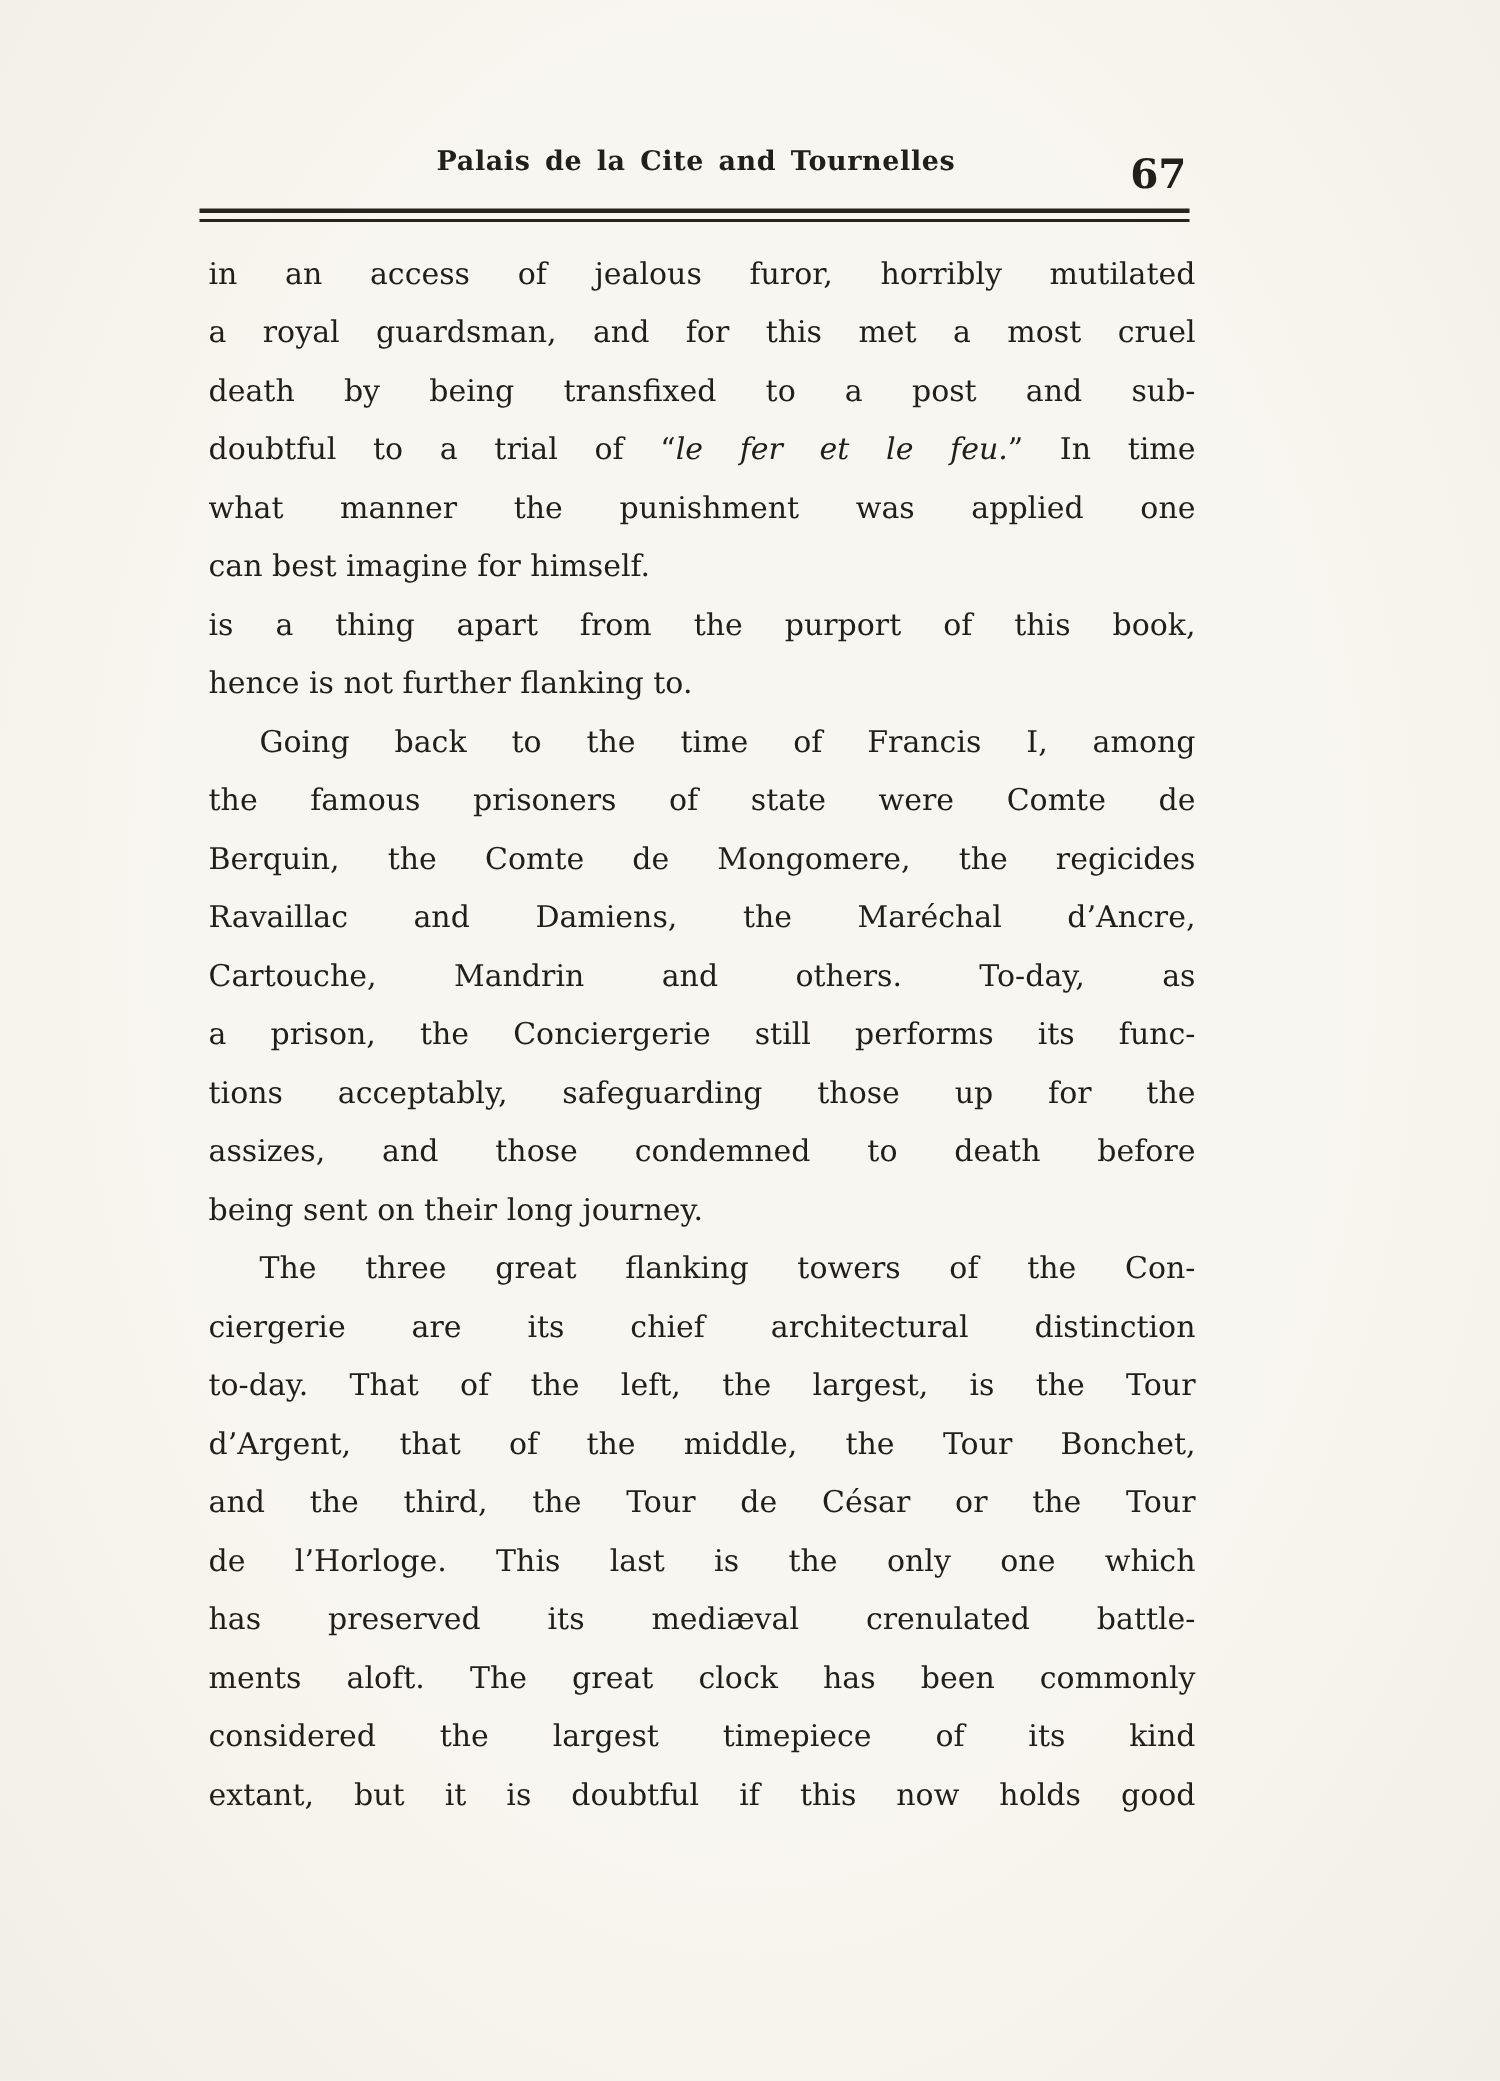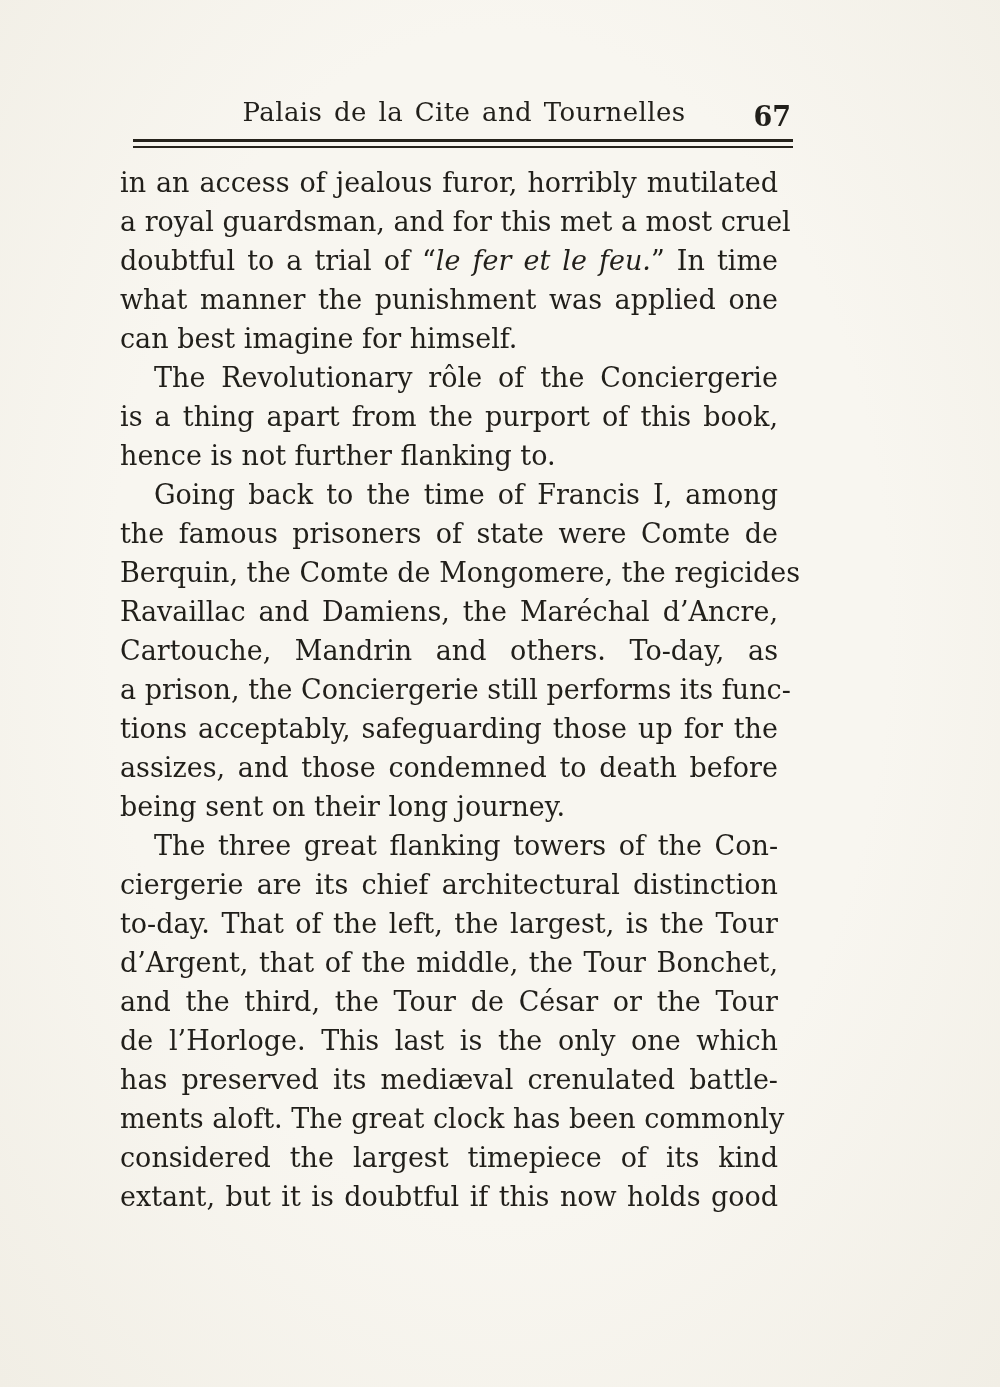--- a/index.html
+++ b/index.html
@@ -20,22 +20,22 @@
   .header {
     position: absolute;
     left: 135px;
     top: 97px;
     width: 658px;
     height: 36px;
   }
   .title {
     display: block;
     text-align: center;
-    font-weight: normal;
-    font-size: 26px;
+    font-weight: bold;
+    font-size: 18px;
     letter-spacing: 0.4px;
     word-spacing: 3px;
   }
   .pagenum {
     position: absolute;
     right: 2px;
     top: 4px;
     font-size: 27px;
     font-weight: bold;
   }
@@ -43,24 +43,24 @@
     position: absolute;
     left: 133px;
     top: 139px;
     width: 660px;
     height: 4px;
     border-top: 3px solid #26231c;
     border-bottom: 2px solid #26231c;
   }
   .body {
     position: absolute;
-    left: 120px;
+    left: 139px;
     top: 163px;
     width: 658px;
-    font-size: 27px;
+    font-size: 20px;
     line-height: 39px;
   }
   .para { margin: 0; padding: 0; }
   .line {
     display: block;
     text-align: justify;
     text-align-last: justify;
     white-space: nowrap;
   }
   .line.end {
@@ -80,27 +80,27 @@
     <span class="pagenum">67</span>
   </header>
 
   <div class="rule"></div>
 
   <main class="body">
 
     <div class="para">
       <span class="line">in an access of jealous furor, horribly mutilated</span>
       <span class="line">a royal guardsman, and for this met a most cruel</span>
+      <span class="line">death by being transfixed to a post and sub-</span>
       <span class="line"><span>doubtful to a trial of “</span><i>le fer et le feu.</i><span>” In time</span></span>
       <span class="line">what manner the punishment was applied one</span>
       <span class="line end">can best imagine for himself.</span>
     </div>
 
     <div class="para">
-      <span class="line ind">The Revolutionary rôle of the Conciergerie</span>
       <span class="line">is a thing apart from the purport of this book,</span>
       <span class="line end">hence is not further flanking to.</span>
     </div>
 
     <div class="para">
       <span class="line ind">Going back to the time of Francis I, among</span>
       <span class="line">the famous prisoners of state were Comte de</span>
       <span class="line">Berquin, the Comte de Mongomere, the regicides</span>
       <span class="line">Ravaillac and Damiens, the Maréchal d’Ancre,</span>
       <span class="line">Cartouche, Mandrin and others. To-day, as</span>

